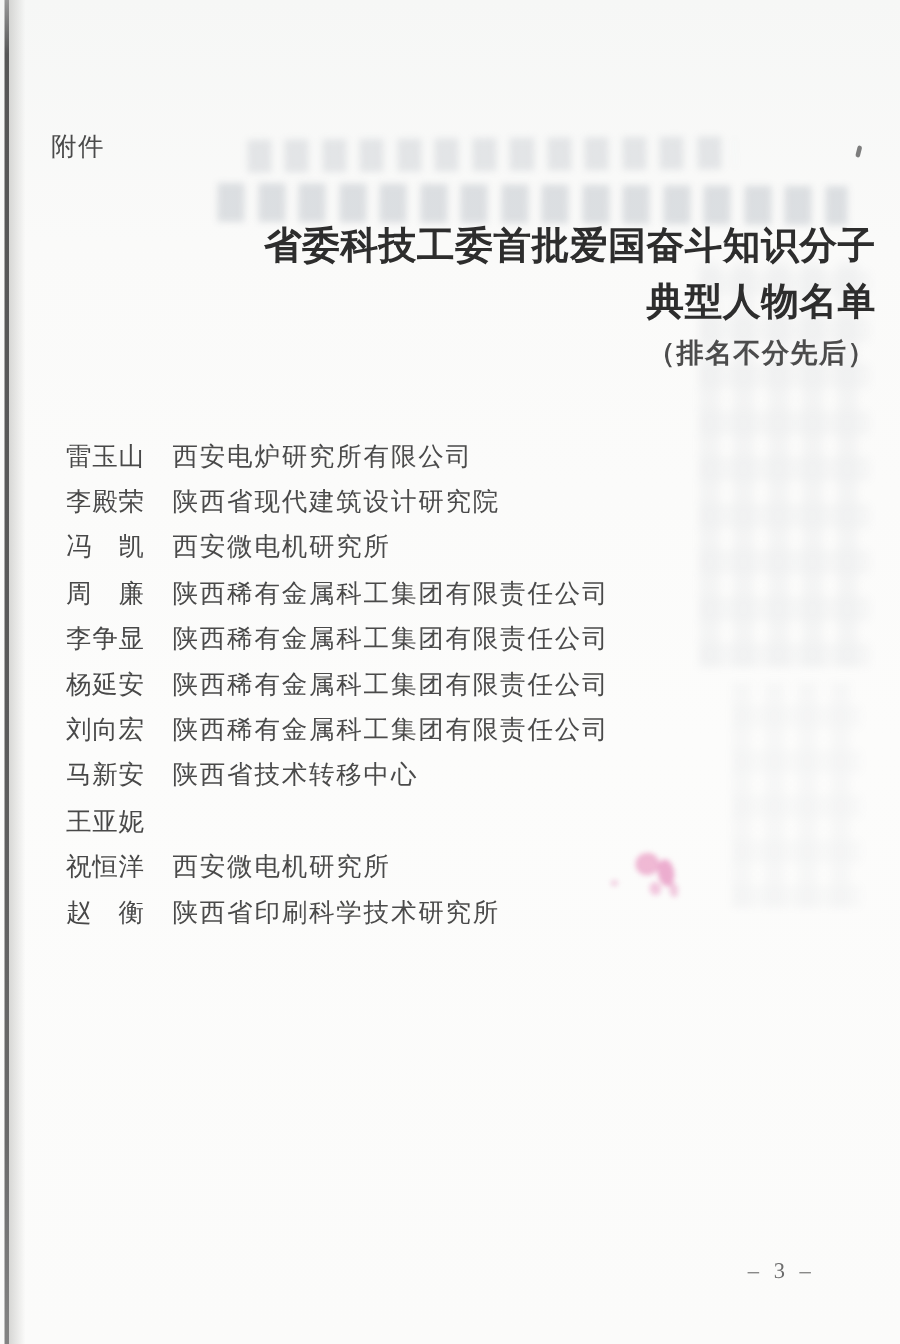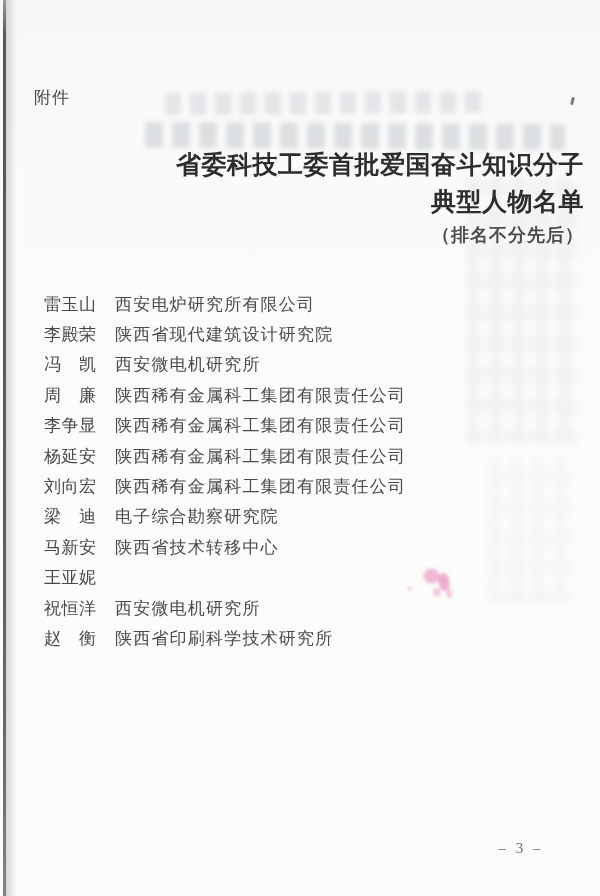--- a/index.html
+++ b/index.html
@@ -214,24 +214,20 @@
       </div>
       <div class="row">
         <span class="name">杨延安</span>
         <span class="org">陕西稀有金属科工集团有限责任公司</span>
       </div>
       <div class="row">
         <span class="name">刘向宏</span>
         <span class="org">陕西稀有金属科工集团有限责任公司</span>
       </div>
       <div class="row">
-        <span class="name">梁迪</span>
-        <span class="org">电子综合勘察研究院</span>
-      </div>
-      <div class="row">
         <span class="name">马新安</span>
         <span class="org">陕西省技术转移中心</span>
       </div>
       <div class="row">
         <span class="name">王亚妮</span>
       </div>
       <div class="row">
         <span class="name">祝恒洋</span>
         <span class="org">西安微电机研究所</span>
       </div>

